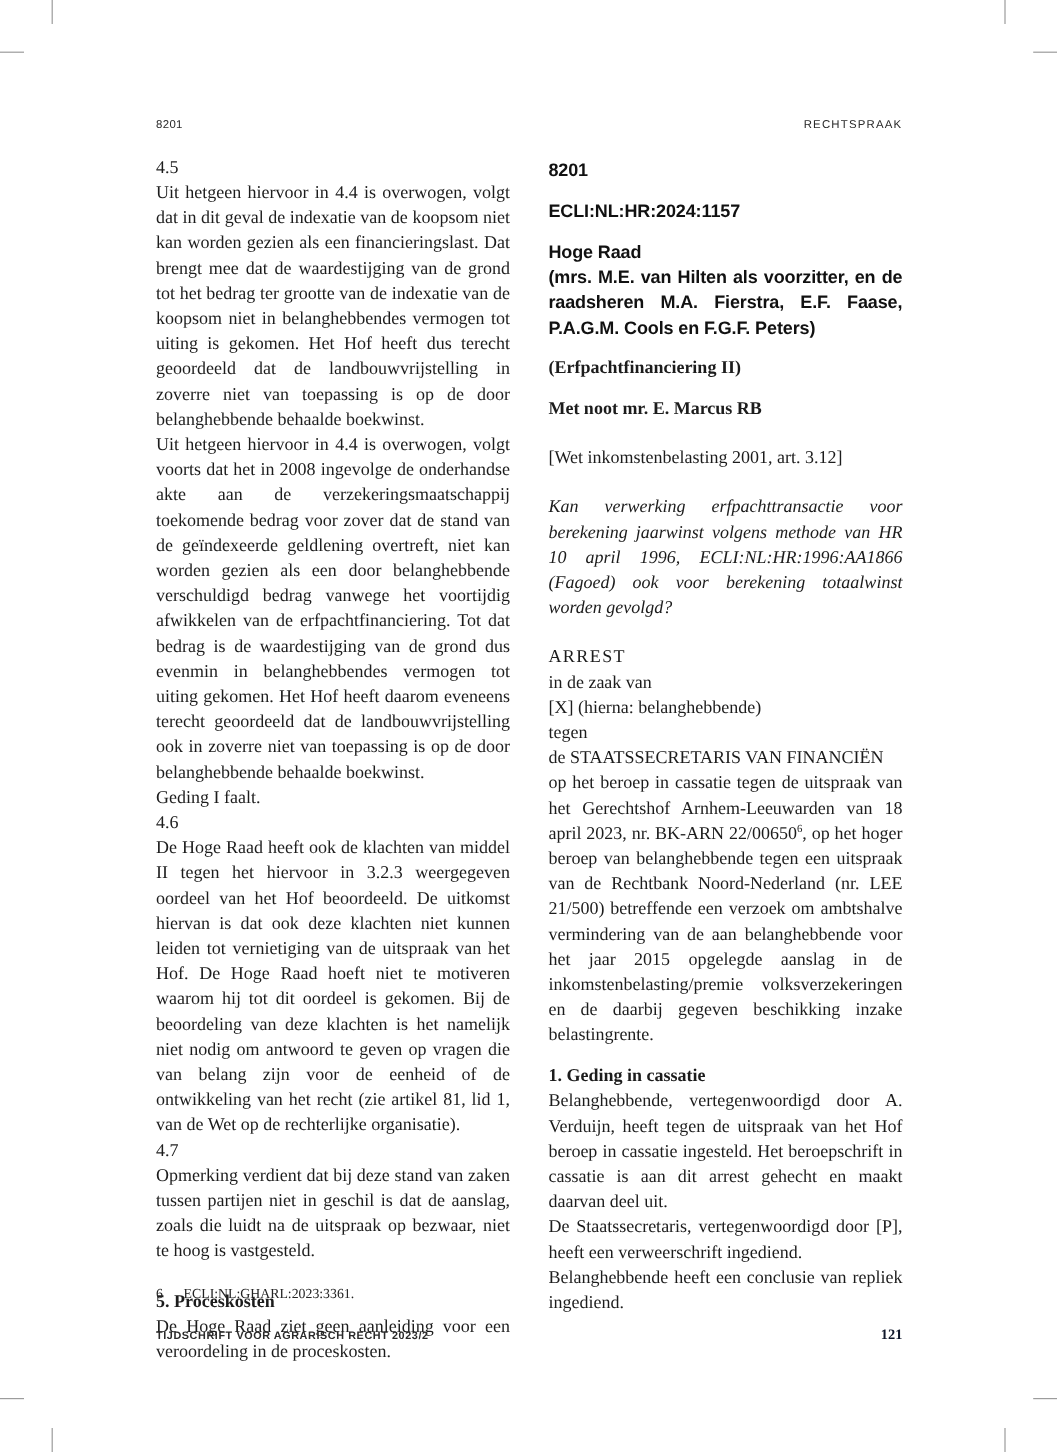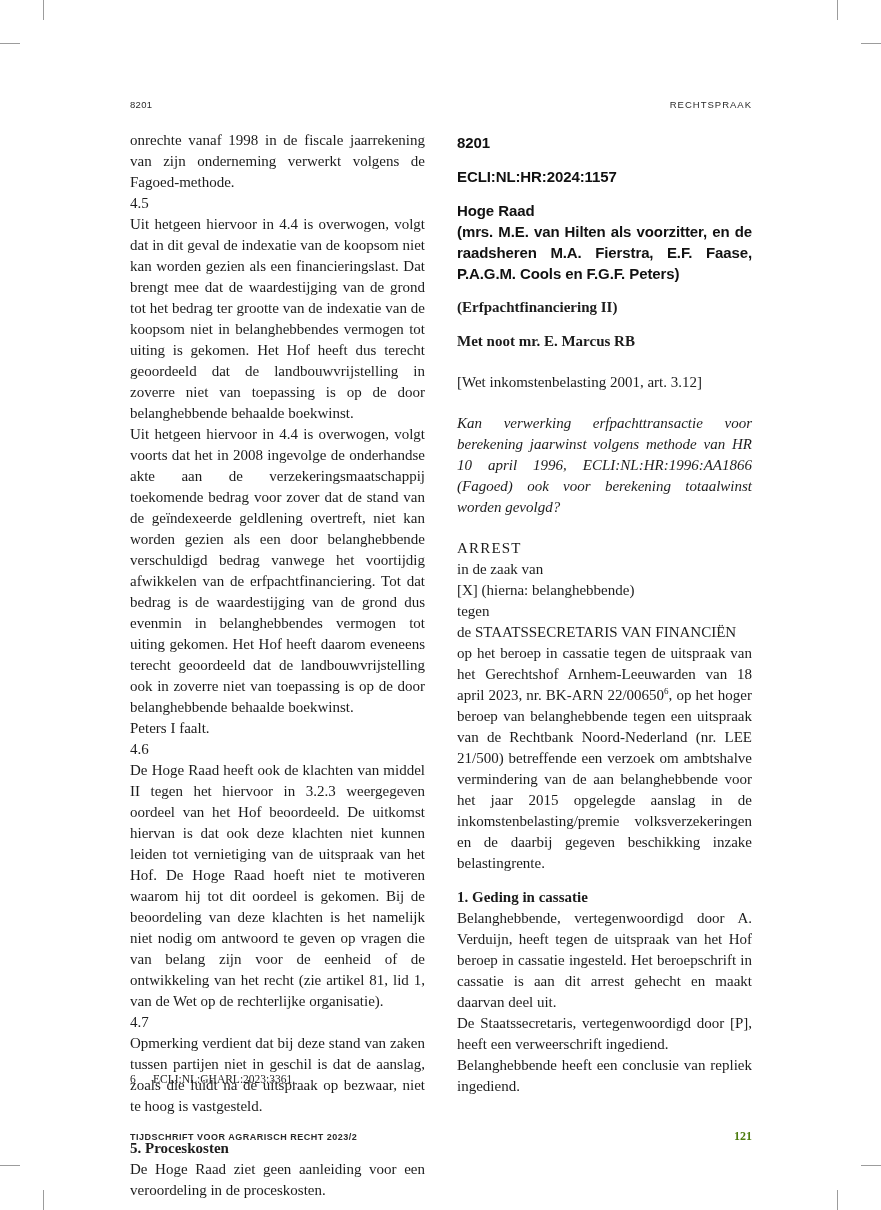--- a/index.html
+++ b/index.html
@@ -57,21 +57,21 @@
   .footnote .fn-num { width: 23px; flex: 0 0 23px; }
 
   .pagefoot {
     position: absolute; top: 1105px; left: 130px; width: 622px;
     display: flex; justify-content: space-between; align-items: baseline;
   }
   .pagefoot .journal {
     font-family: "Liberation Sans", "DejaVu Sans", sans-serif;
     font-weight: bold; font-size: 9px; letter-spacing: 0.5px; color: #2a2a2a;
   }
-  .pagefoot .pnum { font-weight: bold; font-size: 12px; color: #4d7c0f; margin-top: 24px; }
+  .pagefoot .pnum { font-weight: bold; font-size: 12px; color: #0f172a; }
 </style>
 </head>
 <body>
 
 <div class="page">
 
   <div class="crop" style="left:43px;top:0;width:1px;height:20px"></div>
   <div class="crop" style="left:0;top:43px;width:20px;height:1px"></div>
   <div class="crop" style="left:837px;top:0;width:1px;height:20px"></div>
   <div class="crop" style="left:861px;top:43px;width:20px;height:1px"></div>
@@ -79,25 +79,24 @@
   <div class="crop" style="left:861px;top:1165px;width:20px;height:1px"></div>
   <div class="crop" style="left:43px;top:1190px;width:1px;height:20px"></div>
   <div class="crop" style="left:837px;top:1190px;width:1px;height:20px"></div>
 
   <div class="runhead">
     <span class="num">8201</span>
     <span class="sec">RECHTSPRAAK</span>
   </div>
 
   <div class="col col-left">
-    <p>onrechte vanaf 1998 in de fiscale jaarrekening van zijn onderneming verwerkt volgens de Fagoed-methode.</p>
     <p>4.5</p>
     <p>Uit hetgeen hiervoor in 4.4 is overwogen, volgt dat in dit geval de indexatie van de koopsom niet kan worden gezien als een financieringslast. Dat brengt mee dat de waardestijging van de grond tot het bedrag ter grootte van de indexatie van de koopsom niet in belanghebbendes vermogen tot uiting is gekomen. Het Hof heeft dus terecht geoordeeld dat de landbouwvrijstelling in zoverre niet van toepassing is op de door belanghebbende behaalde boekwinst.</p>
     <p>Uit hetgeen hiervoor in 4.4 is overwogen, volgt voorts dat het in 2008 ingevolge de onderhandse akte aan de verzekeringsmaatschappij toekomende bedrag voor zover dat de stand van de geïndexeerde geldlening overtreft, niet kan worden gezien als een door belanghebbende verschuldigd bedrag vanwege het voortijdig afwikkelen van de erfpachtfinanciering. Tot dat bedrag is de waardestijging van de grond dus evenmin in belanghebbendes vermogen tot uiting gekomen. Het Hof heeft daarom eveneens terecht geoordeeld dat de landbouwvrijstelling ook in zoverre niet van toepassing is op de door belanghebbende behaalde boekwinst.</p>
-    <p>Peters I faalt.</p>
+    <p>Geding I faalt.</p>
     <p>4.6</p>
     <p>De Hoge Raad heeft ook de klachten van middel II tegen het hiervoor in 3.2.3 weergegeven oordeel van het Hof beoordeeld. De uitkomst hiervan is dat ook deze klachten niet kunnen leiden tot vernietiging van de uitspraak van het Hof. De Hoge Raad hoeft niet te motiveren waarom hij tot dit oordeel is gekomen. Bij de beoordeling van deze klachten is het namelijk niet nodig om antwoord te geven op vragen die van belang zijn voor de eenheid of de ontwikkeling van het recht (zie artikel 81, lid 1, van de Wet op de rechterlijke organisatie).</p>
     <p>4.7</p>
     <p>Opmerking verdient dat bij deze stand van zaken tussen partijen niet in geschil is dat de aanslag, zoals die luidt na de uitspraak op bezwaar, niet te hoog is vastgesteld.</p>
     <p class="sec-h">5. Proceskosten</p>
     <p>De Hoge Raad ziet geen aanleiding voor een veroordeling in de proceskosten.</p>
 
   </div>
 
   <div class="col col-right" style="top:132px">

